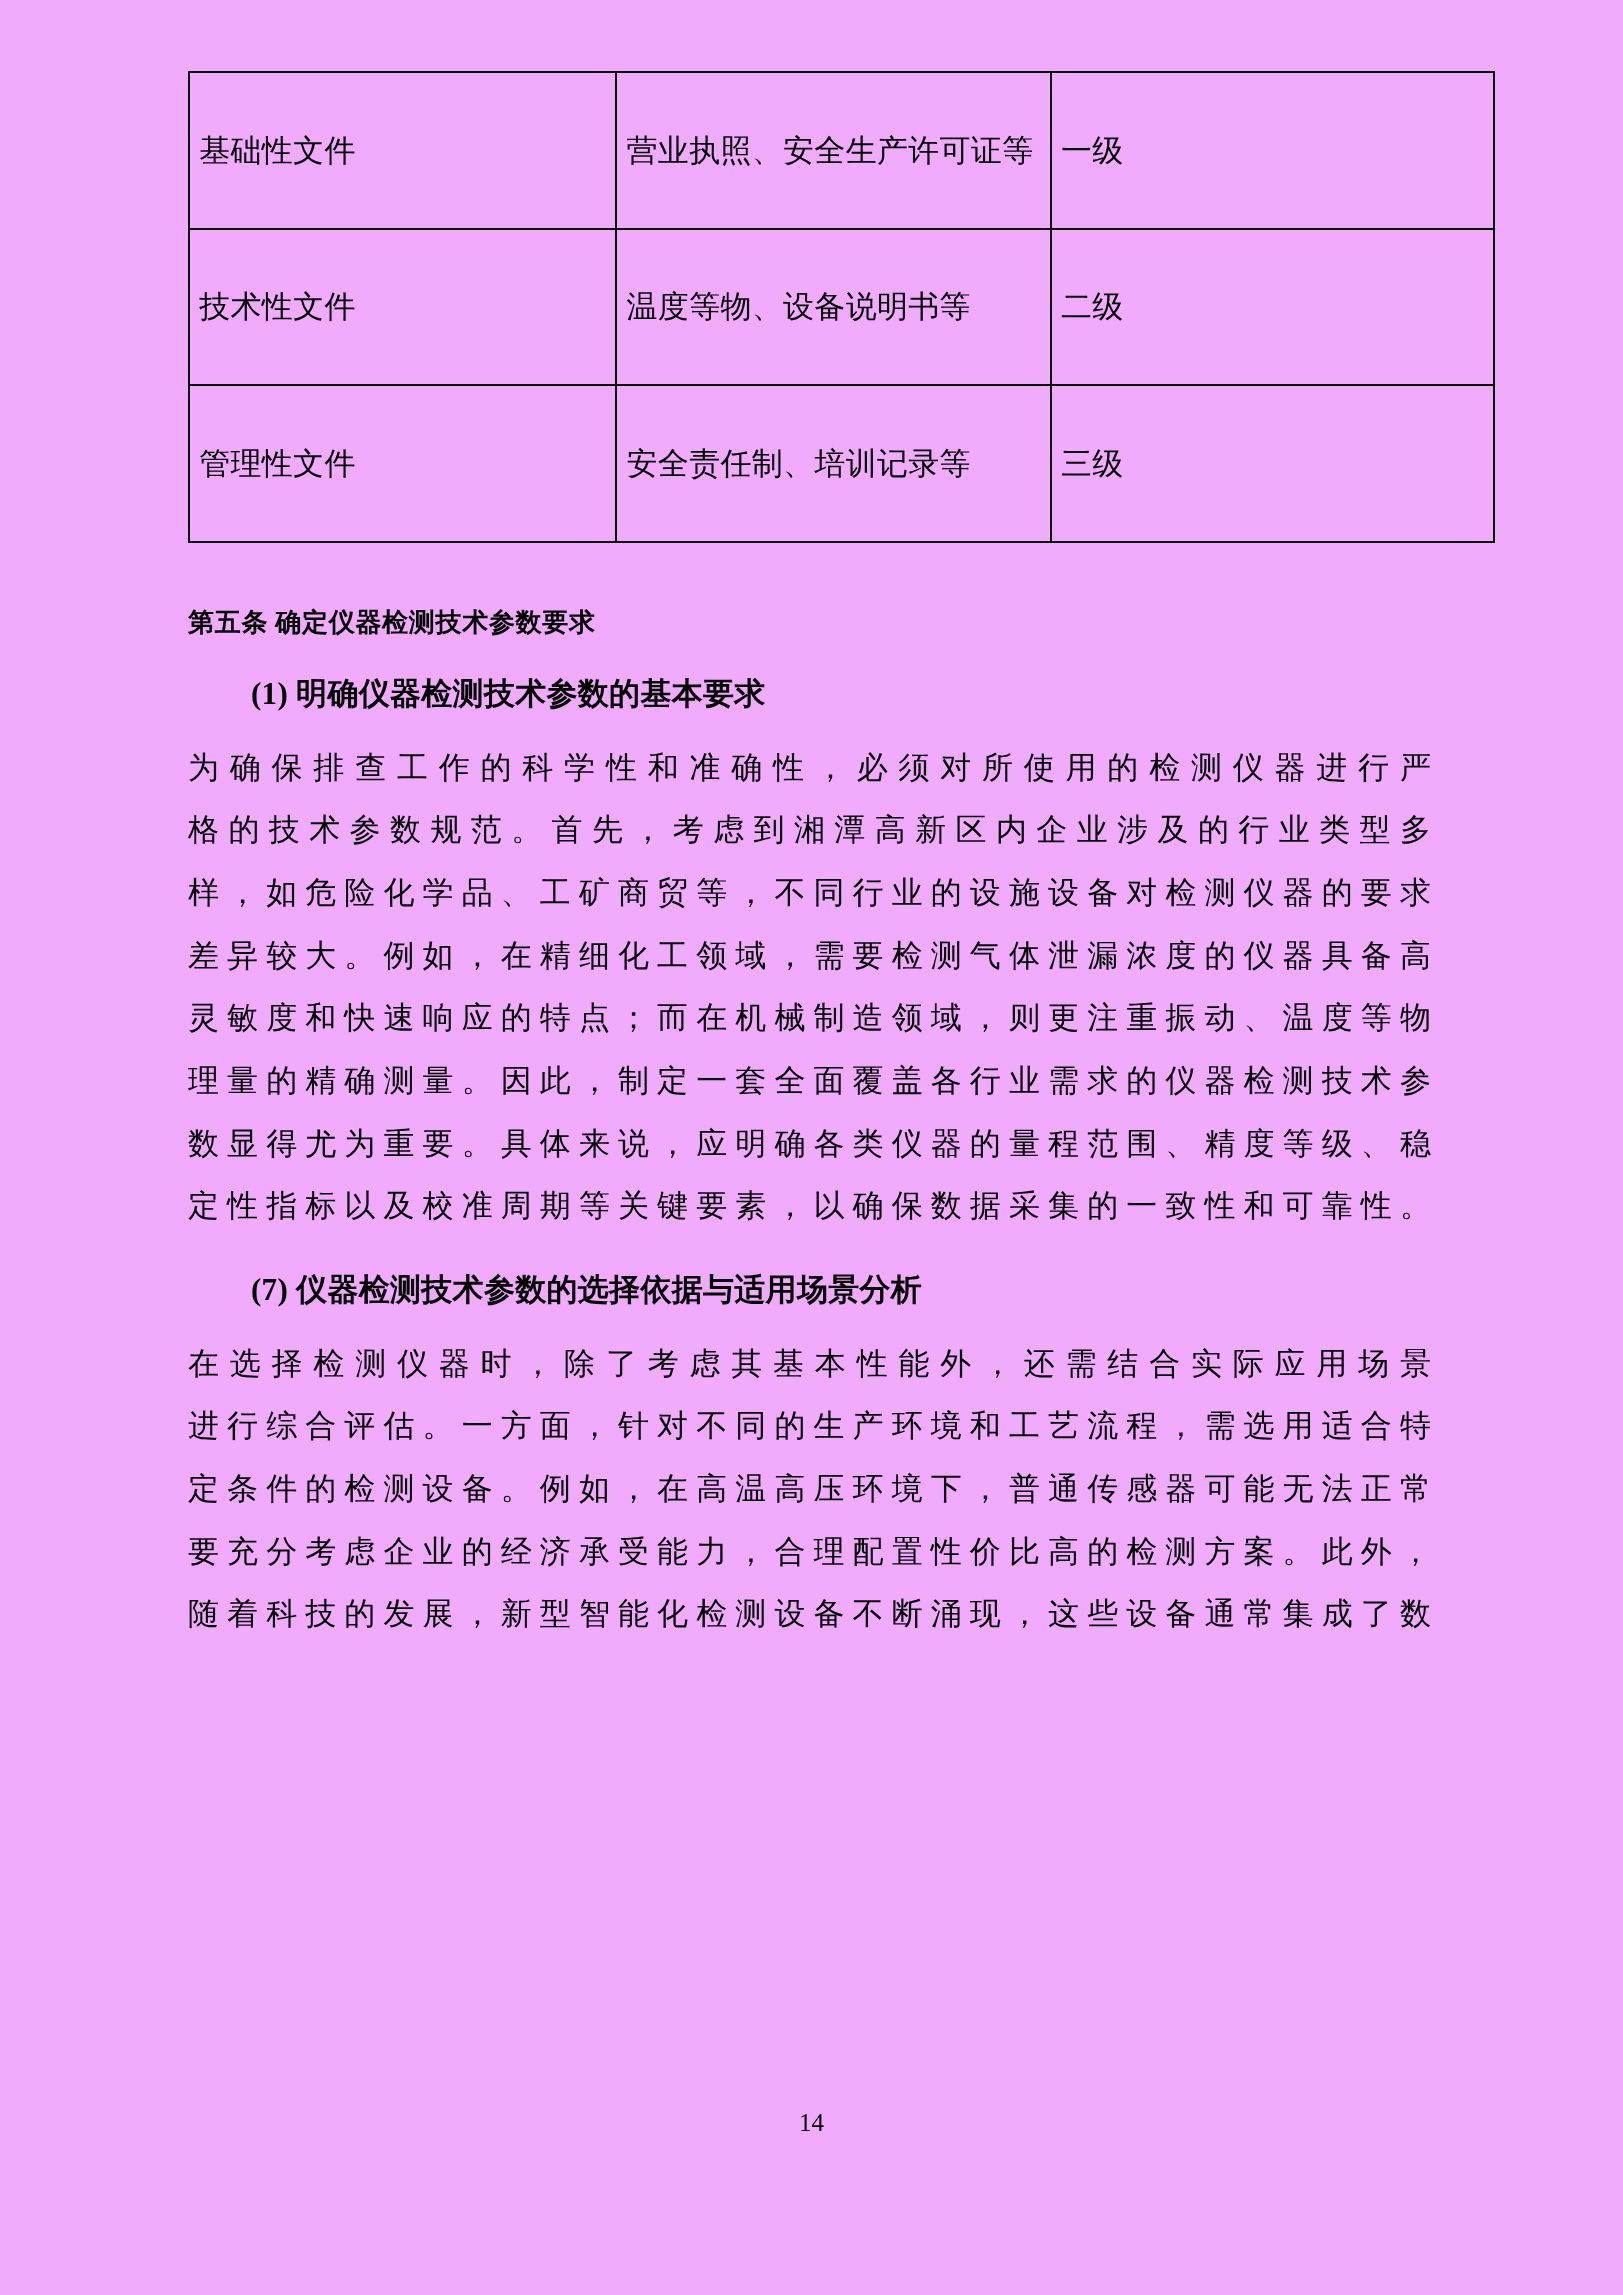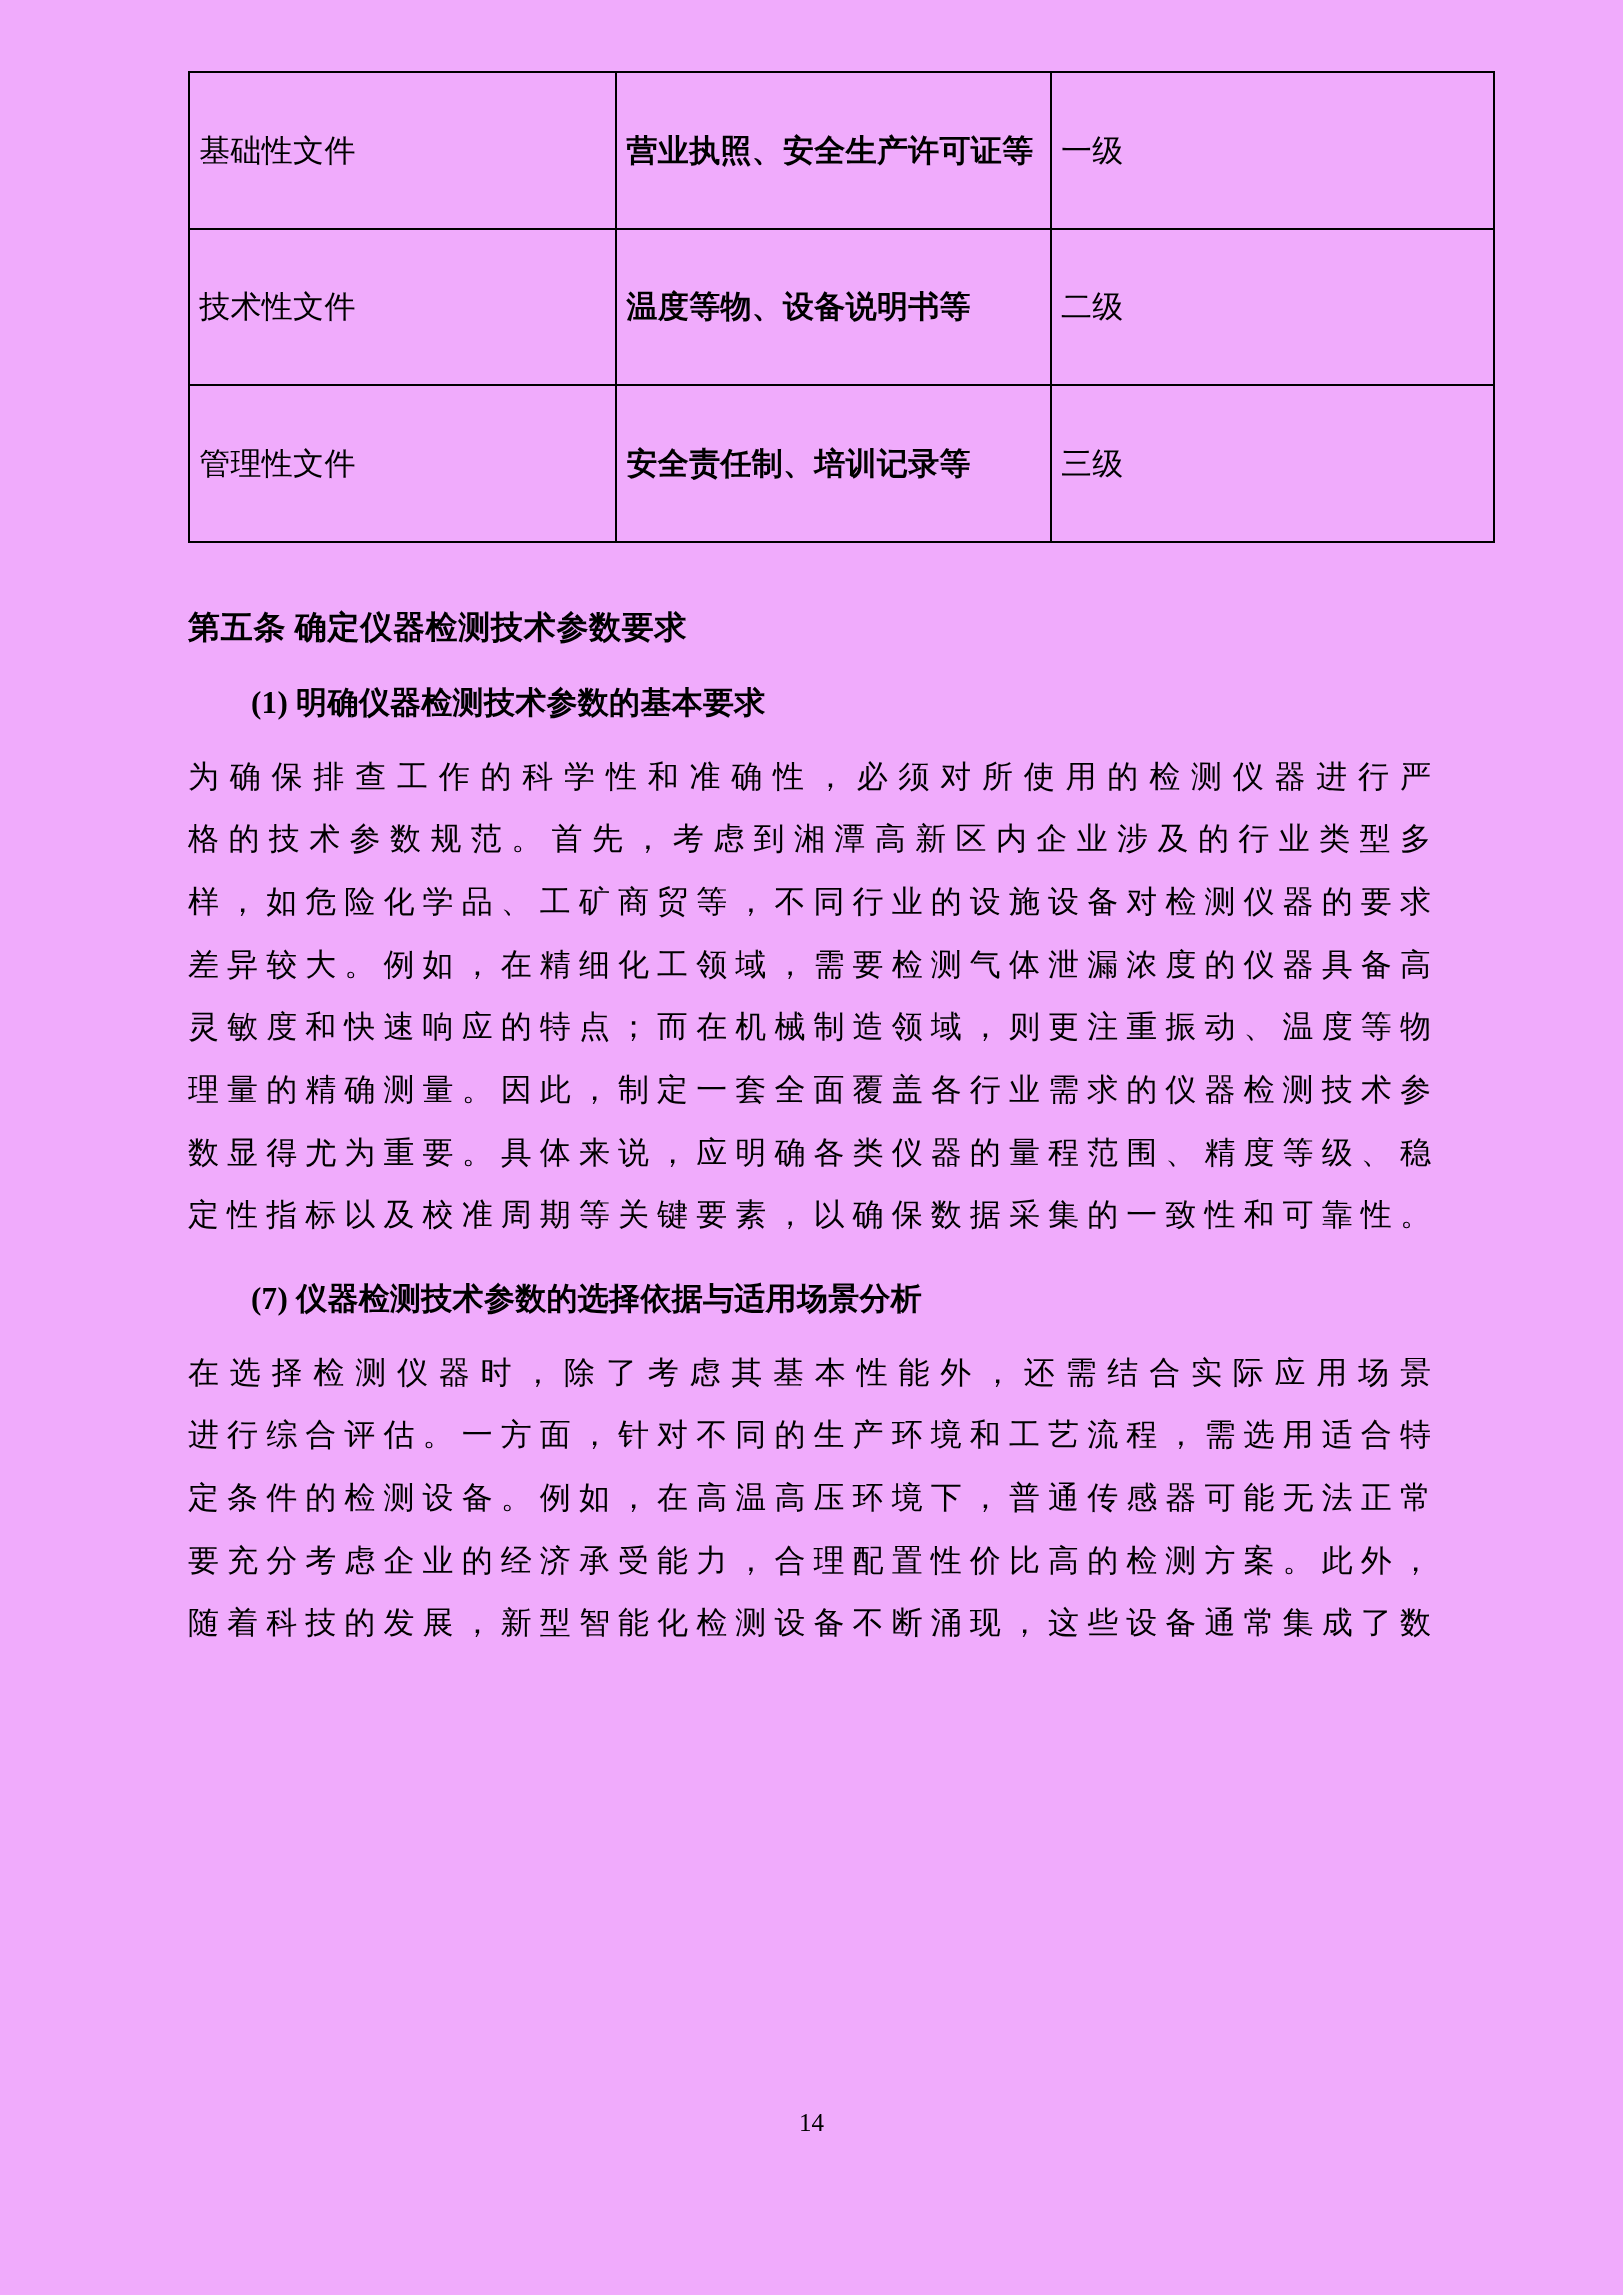--- a/index.html
+++ b/index.html
@@ -41,27 +41,26 @@
     line-height: 1.85;
     letter-spacing: 0.3px;
   }
   .col-a { width: 407px; }
   .col-b { width: 414px; }
   .col-c { width: 423px; }
   .cell-tight {
     padding-top: 3.9px;
     padding-bottom: 3.9px;
     vertical-align: top;
-    font-weight: bold;
   }
   .row-h td { height: 131px; }
 
   
   .h-section {
-    font-size: 32px;
+    font-size: 26px;
     font-weight: bold;
     margin: 60px 0 0 0;
     line-height: 1.5;
     letter-spacing: 0.7px;
   }
   .h-sub {
     font-size: 31px;
     font-weight: bold;
     margin: 29px 0 0 0;
     line-height: 1.5;

